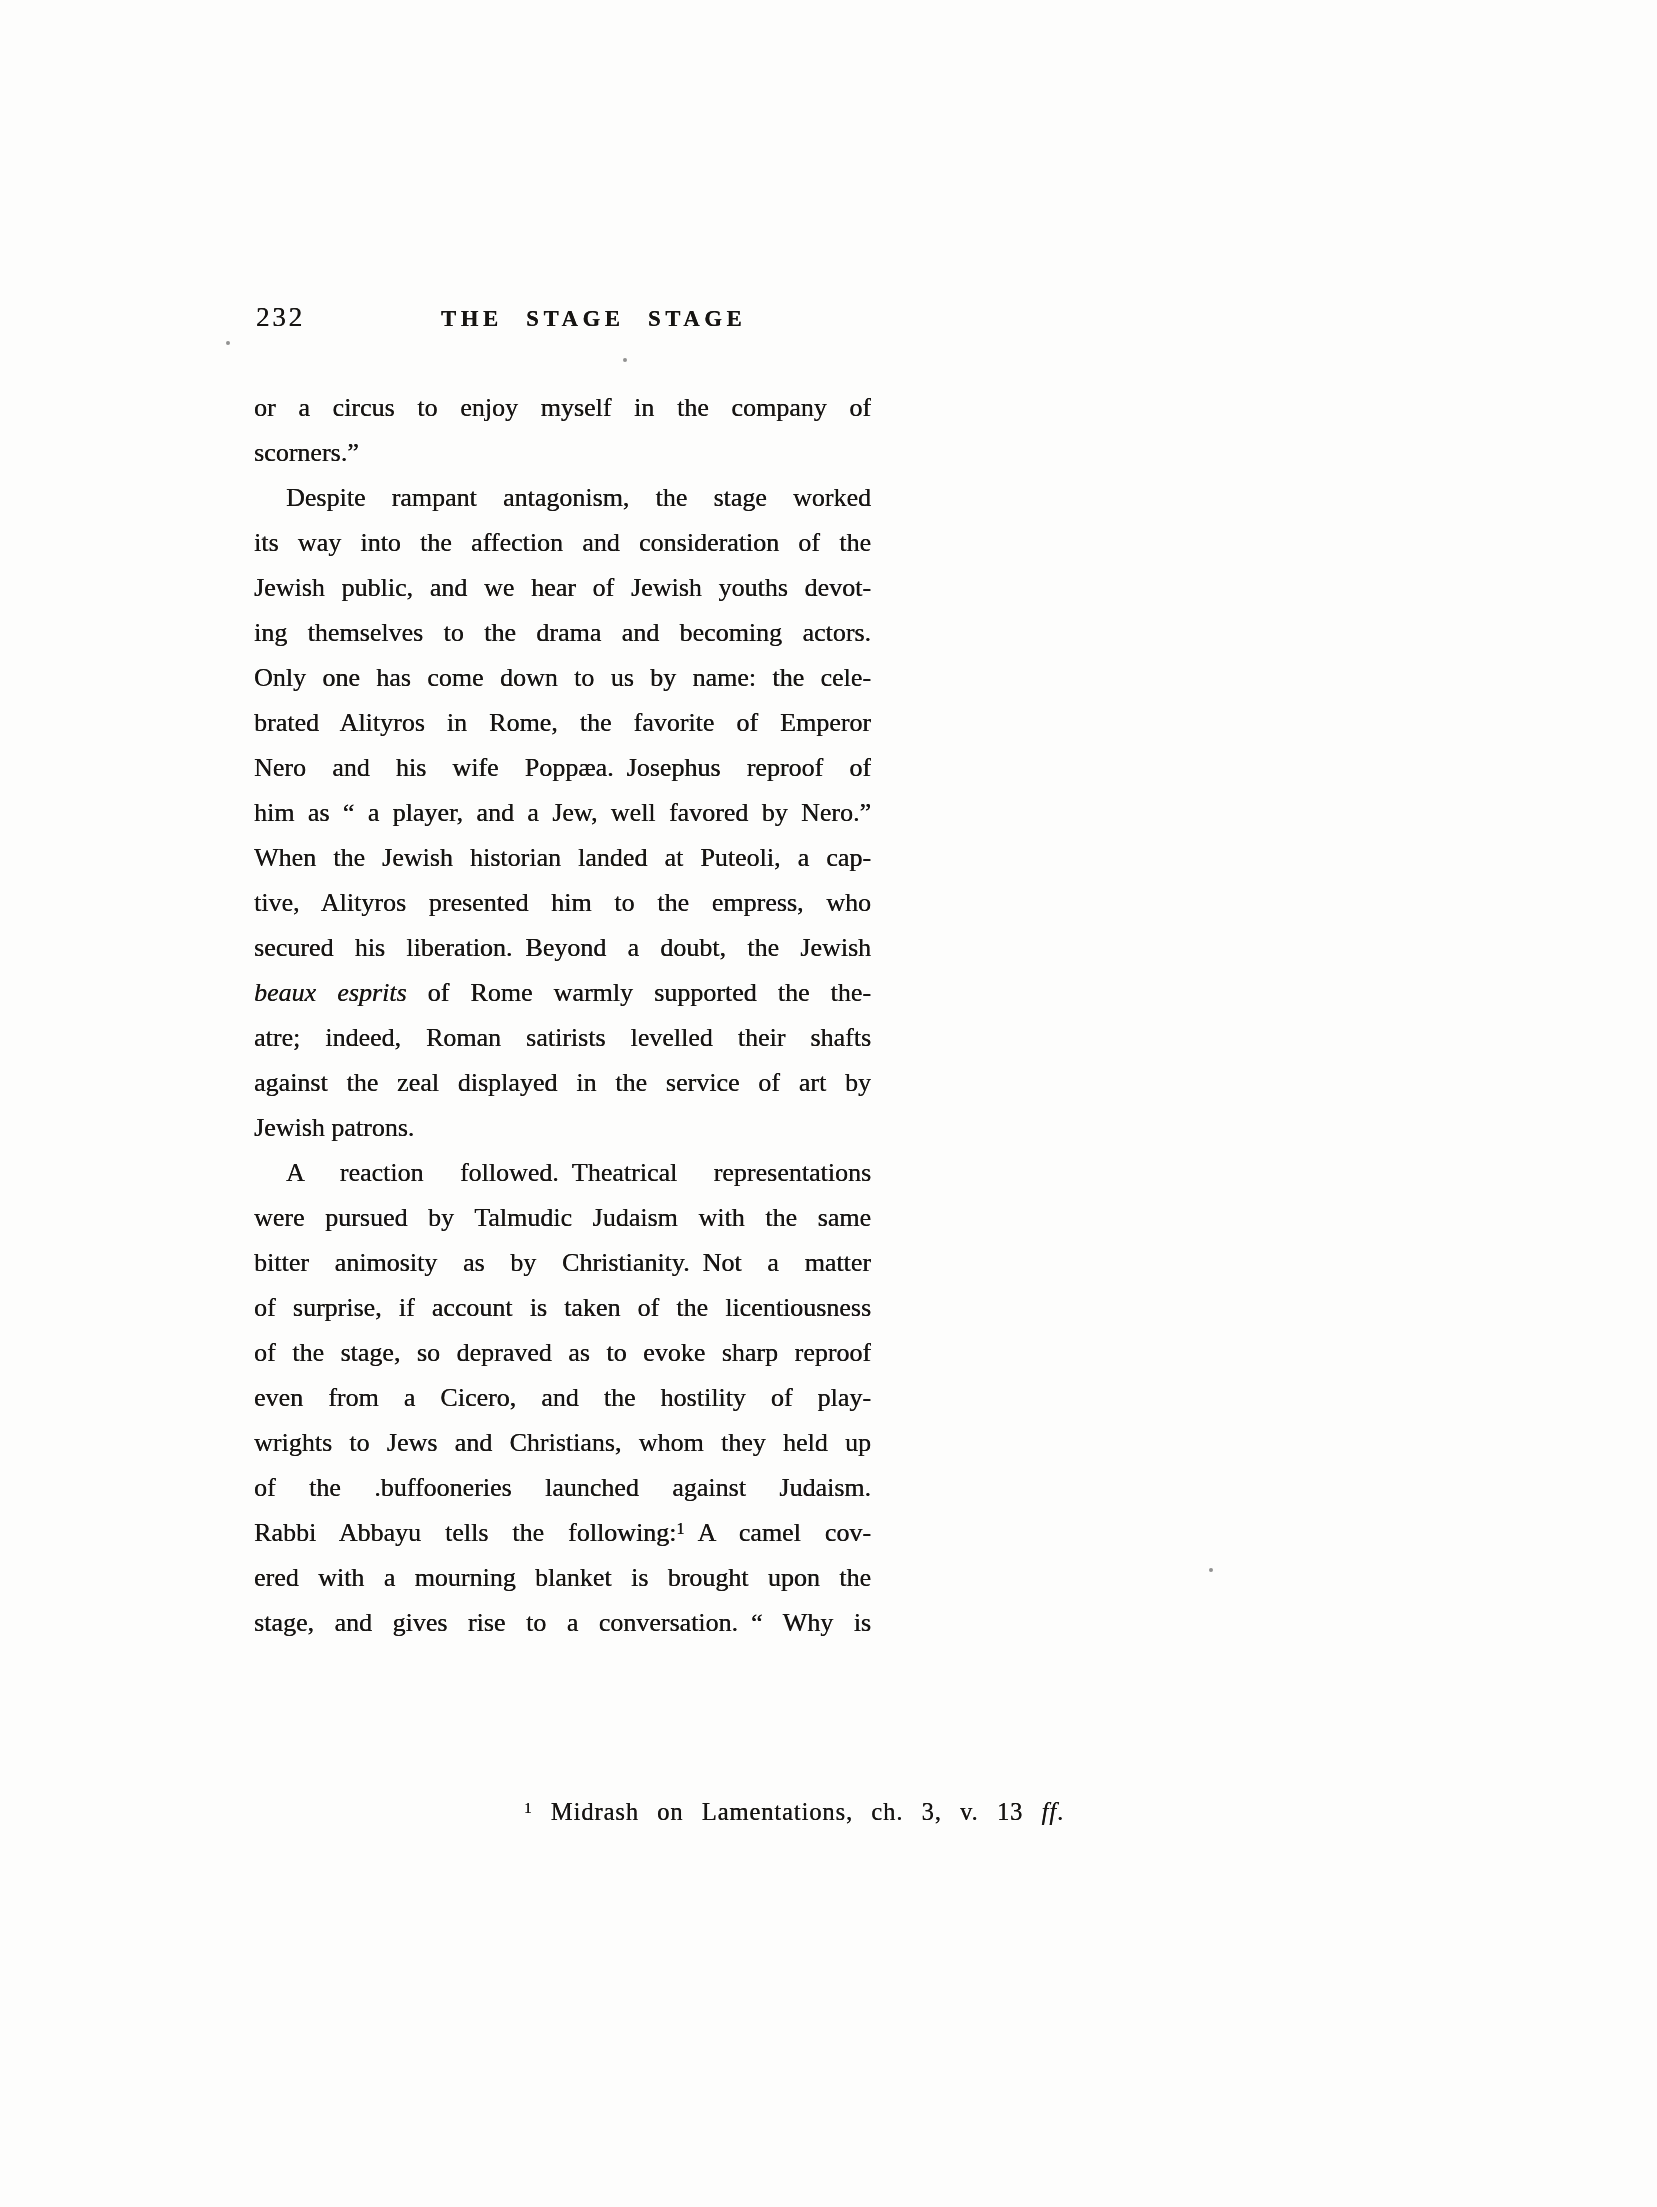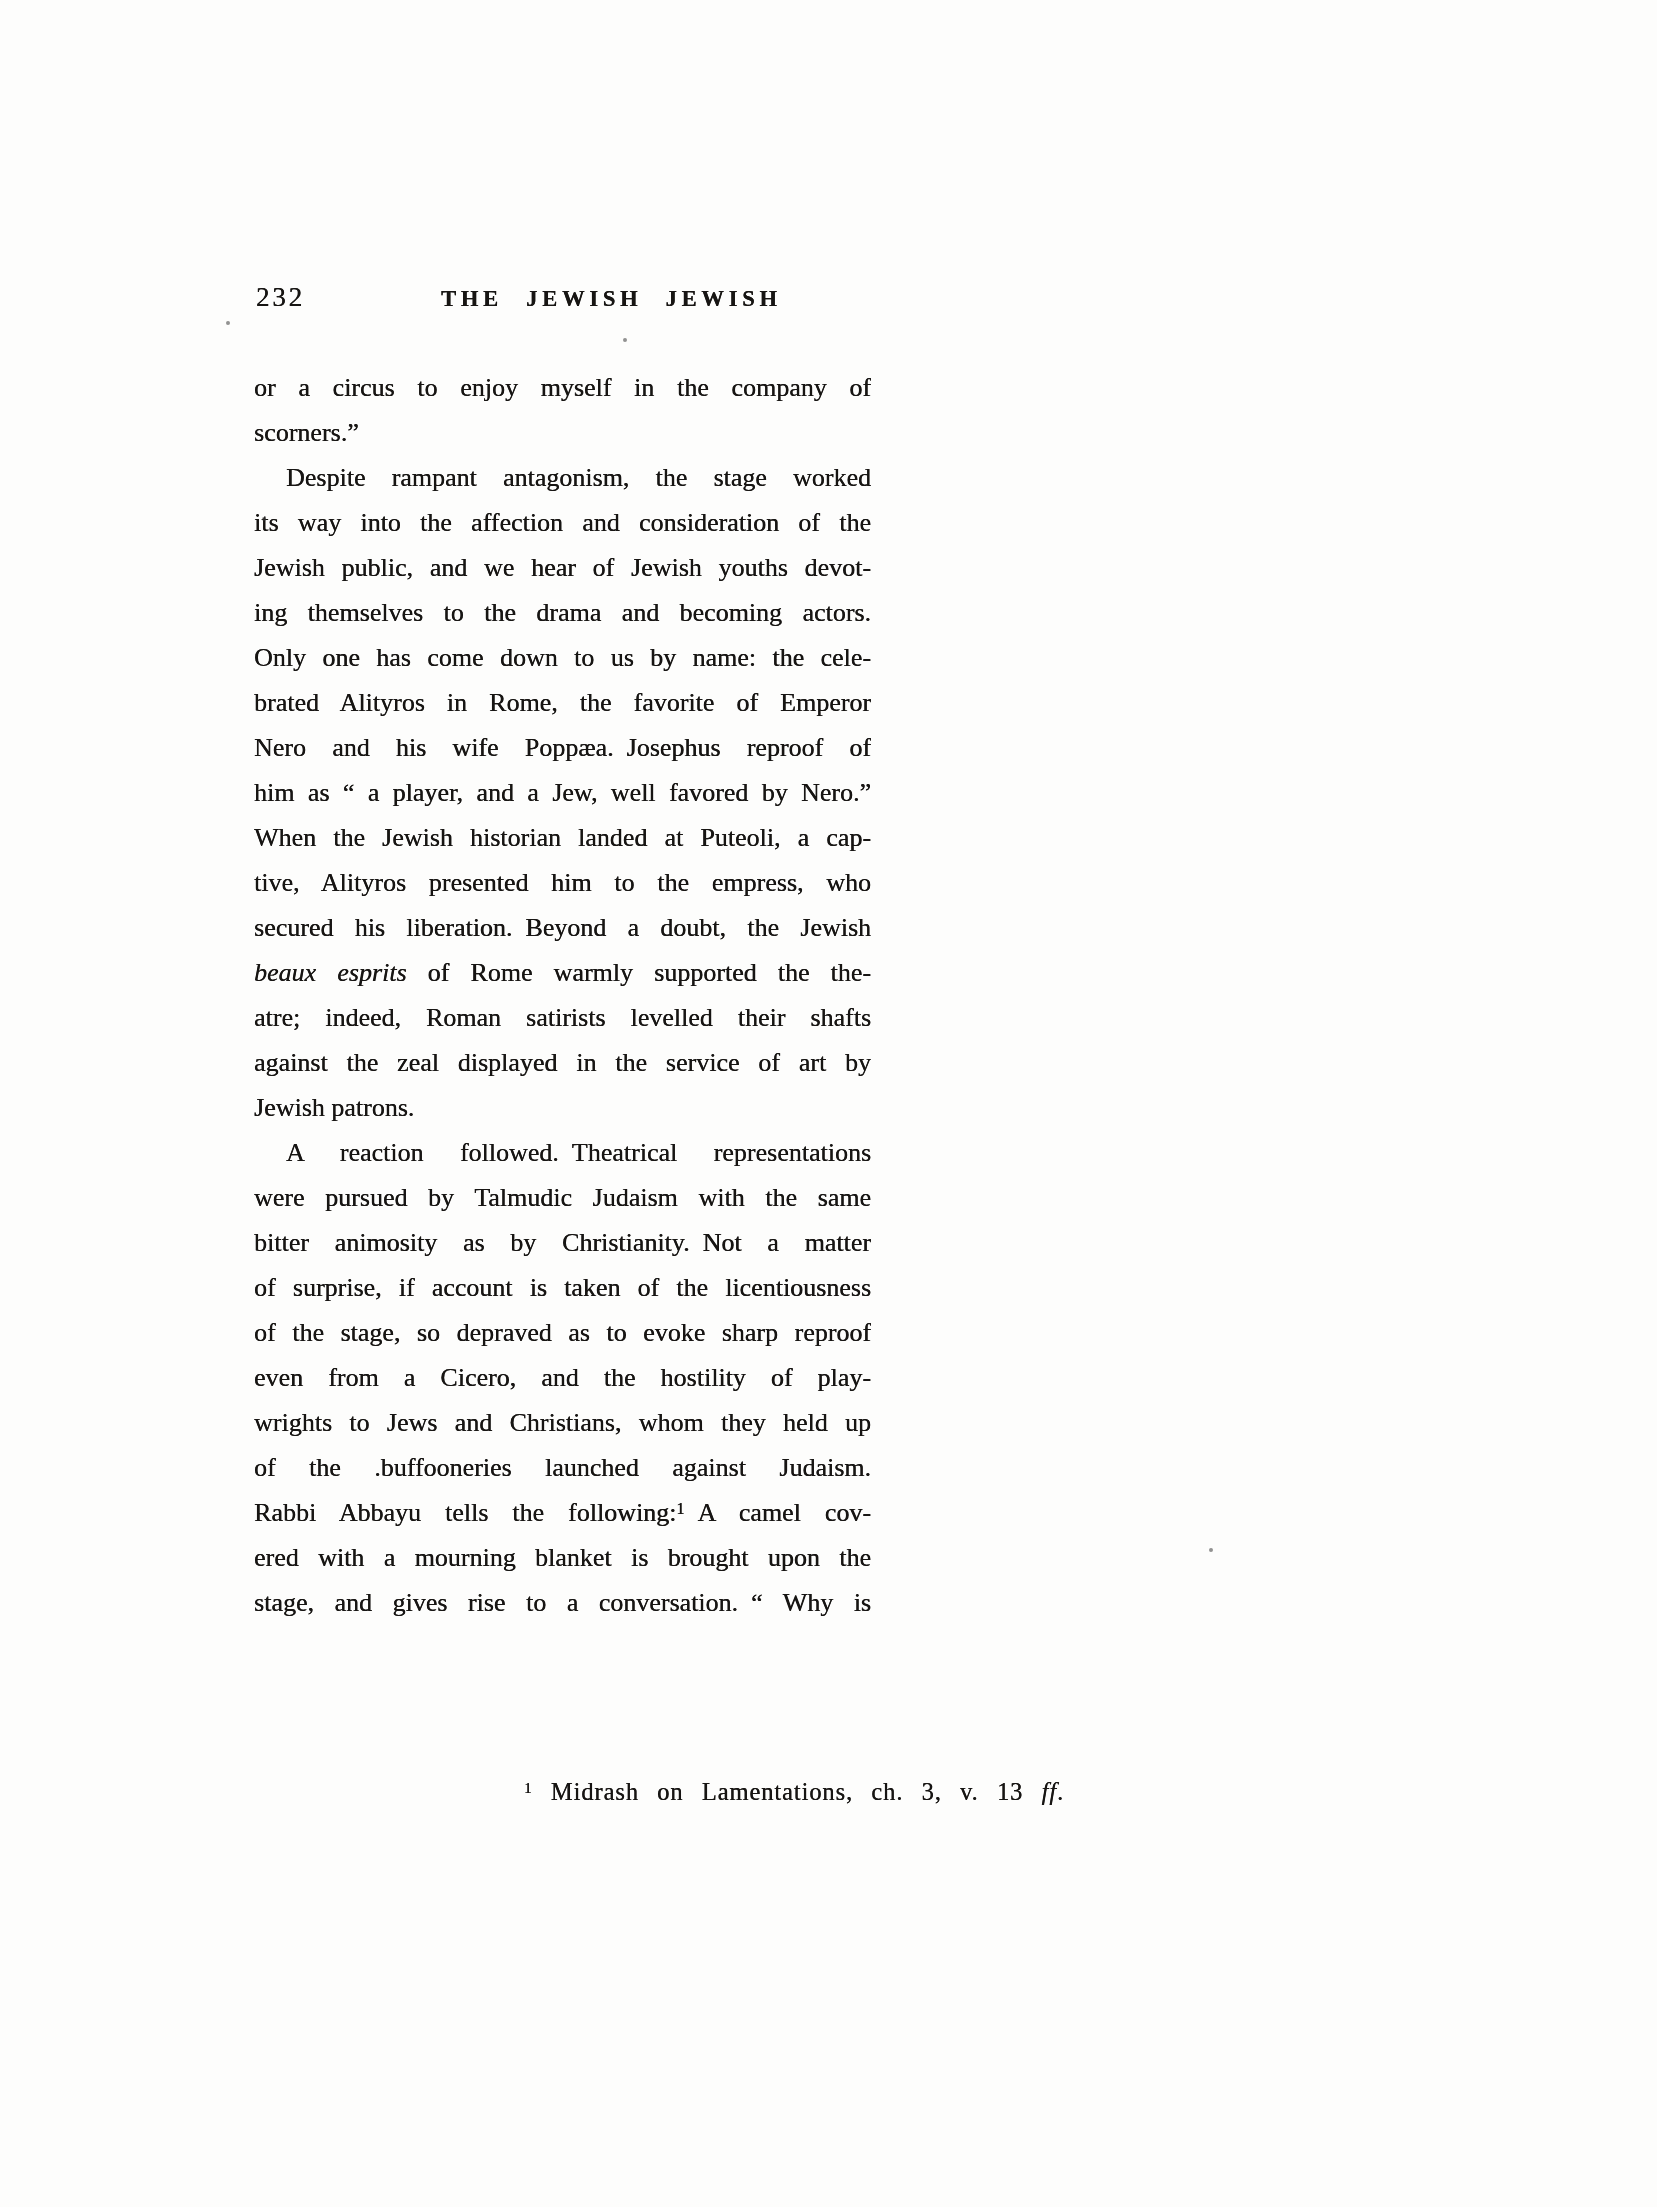--- a/index.html
+++ b/index.html
@@ -4,21 +4,21 @@
 <style>
   html, body { margin: 0; padding: 0; }
   body {
     width: 1657px; height: 2207px;
     background: #fdfdfc;
     position: relative;
     font-family: "Liberation Serif", serif;
     color: #171513;
     overflow: hidden;
   }
-  .page { position: absolute; inset: 0; }
+  .page { position: absolute; inset: 0; margin-top: 20px; }
   .pagenum {
     position: absolute; left: 256px; top: 282px;
     font-size: 27px; letter-spacing: 2.8px;
     text-shadow: 0.3px 0 currentColor;
   }
   .running-title {
     position: absolute; left: 441px; top: 286px;
     font-size: 22.6px; font-weight: bold;
     letter-spacing: 4.7px; word-spacing: 13px;
     text-shadow: 0.2px 0 currentColor;
@@ -48,21 +48,21 @@
   .speck {
     position: absolute; width: 3.8px; height: 3.8px;
     background: #3a3a3a; border-radius: 50%; opacity: 0.55;
   }
 </style>
 </head>
 <body>
 
 <div class="page">
   <div class="pagenum">232</div>
-  <div class="running-title">THE JEWISH JEWISH</div>
+  <div class="running-title">THE STAGE STAGE</div>
   <div class="body-text">
       <div class="line just"><span>or a circus to enjoy myself in the company of</span></div>
       <div class="line"><span>scorners.”</span></div>
       <div class="line just indent"><span>Despite rampant antagonism, the stage worked</span></div>
       <div class="line just"><span>its way into the affection and consideration of the</span></div>
       <div class="line just"><span>Jewish public, and we hear of Jewish youths devot-</span></div>
       <div class="line just"><span>ing themselves to the drama and becoming actors.</span></div>
       <div class="line just"><span>Only one has come down to us by name: the cele-</span></div>
       <div class="line just"><span>brated Alityros in Rome, the favorite of Emperor</span></div>
       <div class="line just"><span>Nero and his wife Poppæa. Josephus reproof of</span></div>

